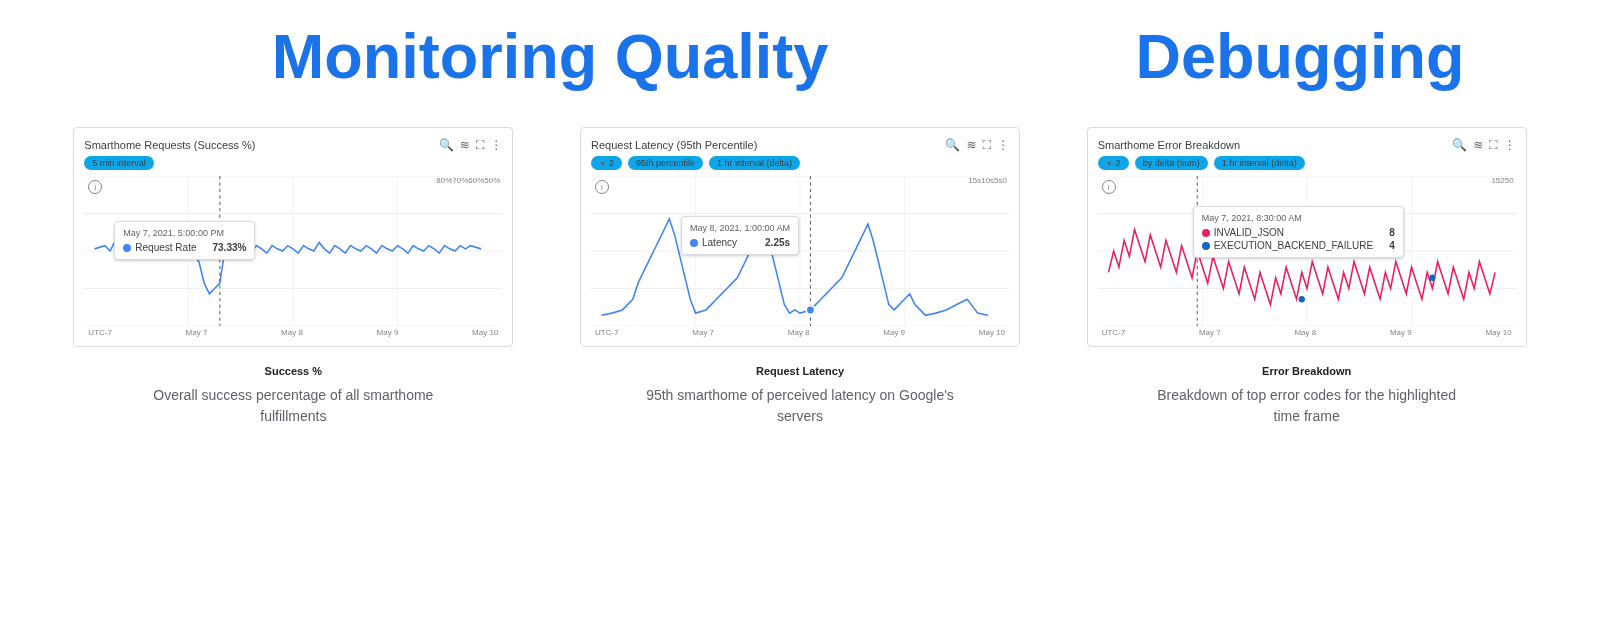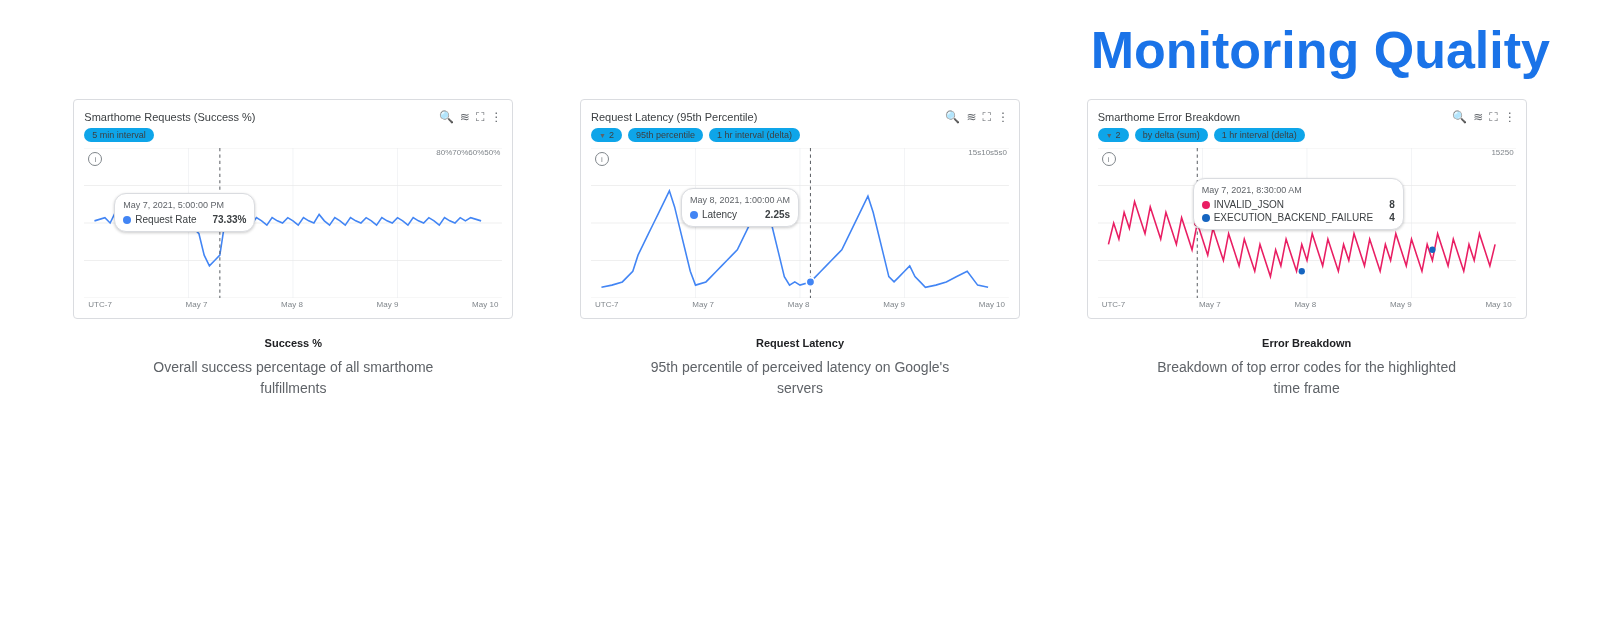--- a/index.html
+++ b/index.html
@@ -8,25 +8,25 @@
       font-family: 'Google Sans', Arial, sans-serif;
       width: 1600px;
       min-height: 621px;
       display: flex;
       flex-direction: column;
       align-items: center;
       padding: 20px 0 30px;
     }
 
     .section-title {
-      font-size: 52px;
+      font-size: 63px;
       font-weight: 700;
       color: #1a73e8;
-      text-align: right;
-      margin-bottom: 4px;
+      text-align: center;
+      margin-bottom: 20px;
     }
 
     .charts-area {
       display: flex;
       width: 100%;
       justify-content: space-around;
       padding: 0 50px;
       gap: 20px;
     }
 
@@ -121,21 +121,21 @@
       display: flex;
       justify-content: space-between;
       font-size: 8px;
       color: #80868b;
     }
 
     .tooltip-box {
       position: absolute;
       background: #fff;
       border: 1px solid #dadce0;
-      border-radius: 12px;
+      border-radius: 4px;
       padding: 6px 8px;
       font-size: 9px;
       color: #3c4043;
       box-shadow: 0 1px 3px rgba(0,0,0,0.2);
       white-space: nowrap;
     }
 
     .tooltip-date {
       font-size: 9px;
       color: #5f6368;
@@ -181,20 +181,23 @@
       max-width: 320px;
       line-height: 1.5;
     }
   </style>
 </head>
 <body>
 
 <div style="display:flex; width:100%; padding:0 50px; justify-content:space-between; align-items:flex-start; margin-bottom: 15px;">
   <div style="flex:2; text-align:center;">
     <h1 class="section-title">Monitoring Quality</h1>
+  </div>
+  <div style="flex:1; text-align:center;">
+    <h1 class="section-title">Debugging</h1>
   </div>
 </div>
 
 <div class="charts-area">
 
   <div class="chart-column">
     <div class="chart-box">
       <div class="chart-header">
         <span class="chart-title">Smarthome Requests (Success %)</span>
         <div class="chart-icons">
@@ -307,21 +310,21 @@
       </div>
       <div class="chart-bottom-labels">
         <span>UTC-7</span>
         <span>May 7</span>
         <span>May 8</span>
         <span>May 9</span>
         <span>May 10</span>
       </div>
     </div>
     <div class="chart-label-bottom">Request Latency</div>
-    <div class="chart-desc">95th percentile of perceived latency on Google's servers</div>
+    <div class="chart-desc">95th smarthome of perceived latency on Google's servers</div>
   </div>
 
   <div class="chart-column">
     <div class="chart-box">
       <div class="chart-header">
         <span class="chart-title">Smarthome Error Breakdown</span>
         <div class="chart-icons">
           <span>🔍</span>
           <span>≋</span>
           <span>⛶</span>

